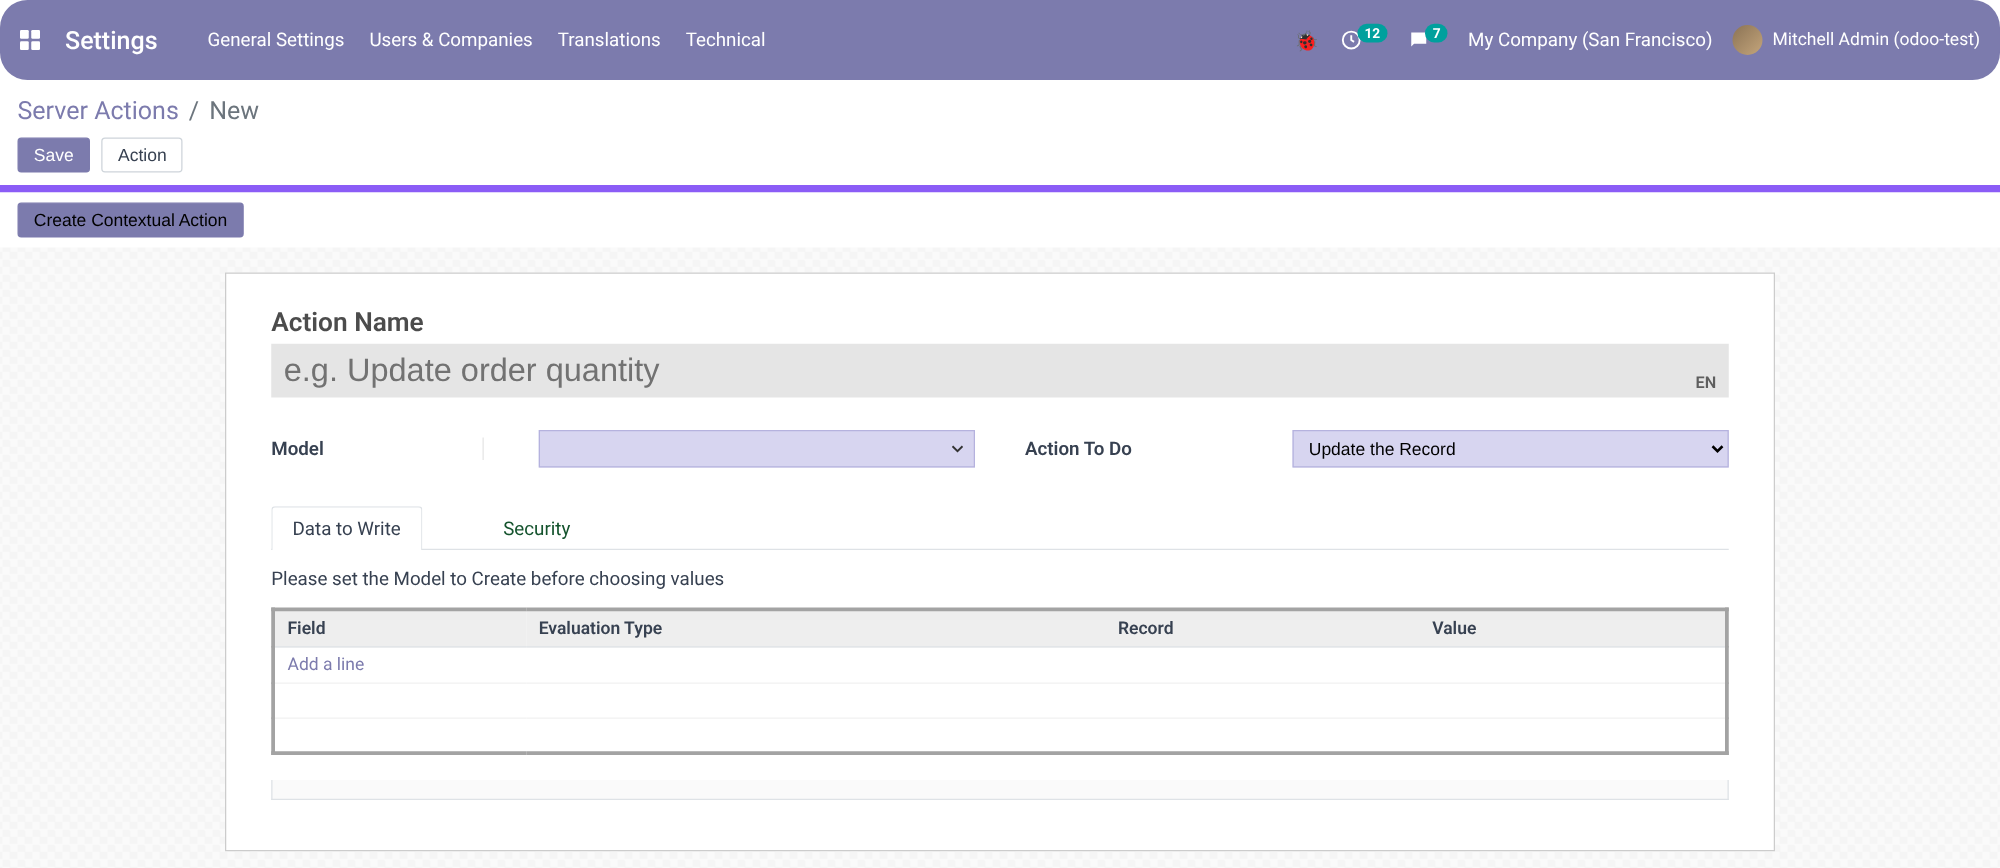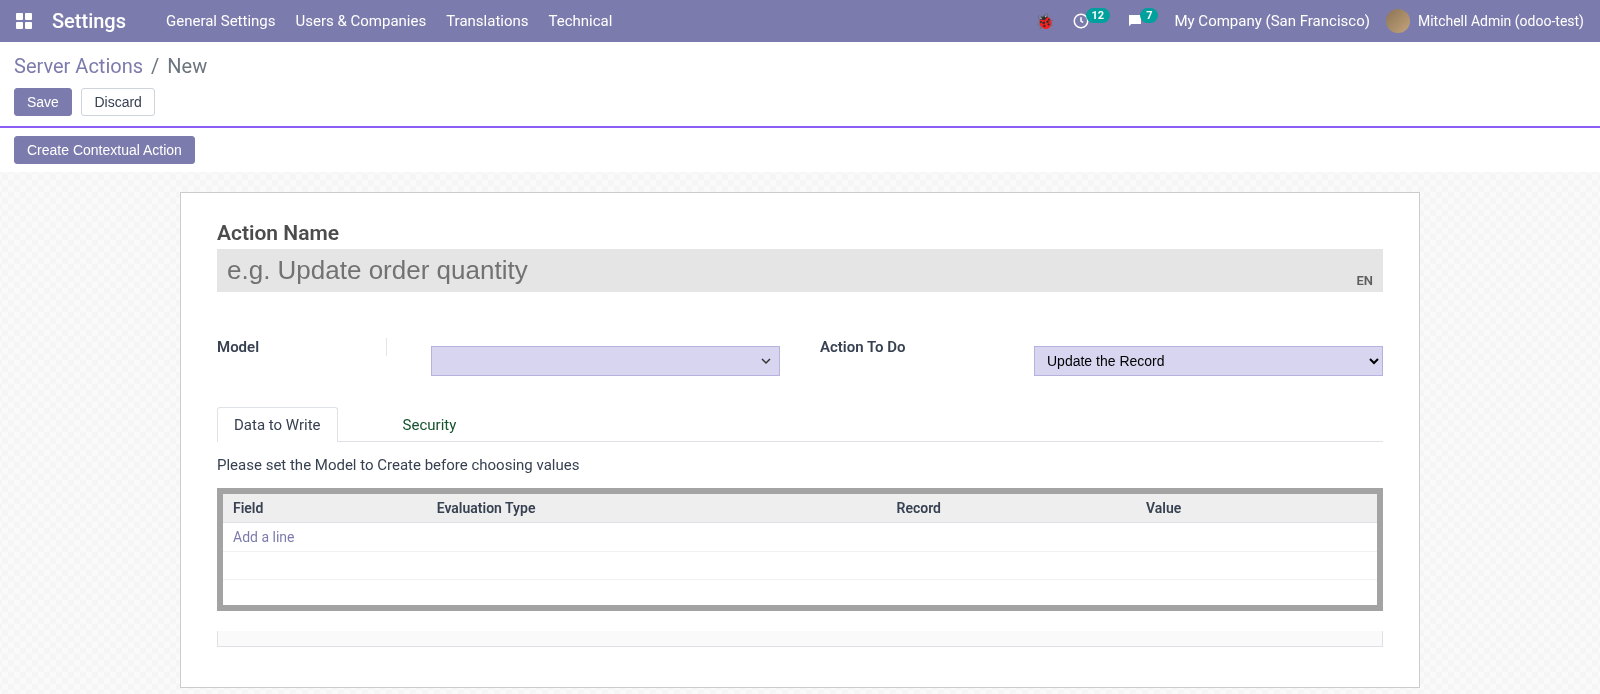--- a/index.html
+++ b/index.html
@@ -1,66 +1,66 @@
 <!DOCTYPE html>
 <html><head>
 <meta charset="utf-8">
 <style>
 * { box-sizing: border-box; margin: 0; padding: 0; }
 body { font-family: -apple-system, BlinkMacSystemFont, "Segoe UI", Roboto, sans-serif; background: #fff; font-size: 14px; color: #374151; }
 
-.topbar { background: #7c7bad; height: 42px; display: flex; align-items: center; padding: 0 16px; color: #fff; }
+.topbar { background: #7c7bad; height: 64px; display: flex; align-items: center; padding: 0 16px; color: #fff; border-radius: 22px; }
 .apps-icon { display: grid; grid-template-columns: 1fr 1fr; grid-template-rows: 1fr 1fr; gap: 2px; width: 16px; height: 16px; cursor: pointer; margin-right: 20px; }
 .apps-icon span { background: #fff; border-radius: 1px; }
 .app-title { font-size: 20px; font-weight: 500; margin-right: 40px; }
 .nav-menu { display: flex; gap: 20px; }
 .nav-menu a { color: #fff; text-decoration: none; font-size: 15px; }
 .topbar-right { margin-left: auto; display: flex; align-items: center; gap: 16px; }
 .bug-icon { font-size: 16px; cursor: pointer; }
 .badge-wrapper { position: relative; cursor: pointer; display: flex; align-items: center; text-align: right; }
 .badge { background: #00a09d; color: #fff; font-size: 11px; font-weight: bold; padding: 1px 6px; border-radius: 10px; margin-left: -4px; position: relative; top: -6px; }
 .company { font-size: 15px; cursor: pointer; }
 .user-section { display: flex; align-items: center; gap: 8px; cursor: pointer; }
 .avatar { width: 24px; height: 24px; border-radius: 50%; background: linear-gradient(135deg, #8b7355, #c4a57b); }
 
-.breadcrumb-bar { border-bottom: 2px solid #8b5cf6; padding: 12px 14px 10px; background: #fff; }
+.breadcrumb-bar { border-bottom: 6px solid #8b5cf6; padding: 12px 14px 10px; background: #fff; }
 .breadcrumb { font-size: 20px; margin-bottom: 10px; display: flex; align-items: center; gap: 8px; }
 .breadcrumb a { color: #7c7bad; text-decoration: none; }
 .breadcrumb .sep { color: #6c757d; }
 .breadcrumb .current { color: #6c757d; }
 .btn { padding: 5px 12px; border-radius: 3px; font-size: 14px; cursor: pointer; border: 1px solid transparent; }
 .btn-primary { background: #7c7bad; color: #fff; border-color: #7c7bad; }
 .btn-secondary { background: #fff; color: #374151; border: 1px solid #ced4da; }
 
 .action-bar { padding: 8px 14px; background: #fff; }
-.action-bar .btn { background: #7c7bad; color: #ffffff; border-color: #7c7bad; text-align: right; }
+.action-bar .btn { background: #7c7bad; color: #000000; border-color: #7c7bad; text-align: right; }
 
 .content-bg { background: repeating-conic-gradient(#f5f5f5 0% 25%, #fafafa 0% 50%) 50% / 12px 12px; padding: 20px 0 40px; min-height: 520px; }
 .form-sheet { background: #fff; max-width: 1240px; margin: 0 auto; border: 1px solid #ccc; padding: 28px 36px 40px; }
 
 .field-label { font-size: 21px; font-weight: 600; color: #4c4c4c; margin-bottom: 4px; display: block; }
 .big-input-wrap { position: relative; margin-bottom: 26px; }
 .big-input { width: 100%; font-size: 26px; padding: 6px 10px; border: none; background: #e5e5e5; color: #374151; outline: none; }
 .big-input::placeholder { color: #5e5e5e; opacity: 0.85; }
 .lang-badge { position: absolute; right: 10px; top: 24px; font-size: 13px; font-weight: 600; color: #5e5e5e; }
 
 .two-col { display: flex; gap: 40px; margin-bottom: 30px; }
 .col { flex: 1; display: flex; align-items: center; gap: 32px; }
 .col-label { width: 170px; font-size: 15px; font-weight: 600; border-right: 1px solid #e5e5e5; padding-right: 10px; }
-.col-input { flex: 1; padding-left: 12px; margin-top: 28px; }
+.col-input { flex: 1; padding-left: 12px; }
 .m2o { width: 100%; background: #d7d5f0; border: 1px solid #b5b2de; height: 30px; display: flex; align-items: center; justify-content: flex-end; padding: 0 8px; cursor: pointer; }
 .select { width: 100%; background: #d7d5f0; border: 1px solid #b5b2de; height: 30px; padding: 0 8px; font-size: 14px; cursor: pointer; }
 
 .tabs { display: flex; border-bottom: 1px solid #dee2e6; gap: 48px; }
 .tab { padding: 8px 16px; font-size: 15px; cursor: pointer; border: 1px solid transparent; border-bottom: none; position: relative; top: 1px; }
 .tab.active { border-color: #dee2e6; background: #fff; color: #374151; border-radius: 3px 3px 0 0; }
 .tab.inactive { color: #14532d; }
 
 .hint-text { font-size: 15px; padding: 14px 0; }
-.data-table { width: 100%; border-collapse: collapse; border: 6px solid #a3a3a3; }
+.data-table { width: 100%; border-collapse: collapse; border: 3px solid #a3a3a3; }
 .data-table th { text-align: left; background: #eeeeee; font-weight: 600; font-size: 14px; padding: 6px 10px; border-bottom: 1px solid #dee2e6; }
 .data-table td { padding: 6px 10px; border-bottom: 1px solid #f1f1f1; }
 .add-line { color: #7c7bad; cursor: pointer; font-size: 14px; }
 .empty-row td { height: 28px; }
 .gap { height: 20px; }
 .footer-row { height: 16px; border: 1px solid #dee2e6; border-top: none; background: #fafafa; }
 
 svg.caret { width: 10px; height: 10px; }
 </style>
 </head>
@@ -103,21 +103,21 @@
   </div>
 </div>
 
 <div class="breadcrumb-bar">
   <div class="breadcrumb">
     <a href="#">Server Actions</a>
     <span class="sep">/</span>
     <span class="current">New</span>
   </div>
   <button class="btn btn-primary">Save</button>
-  <button class="btn btn-secondary" style="margin-left:6px;">Discard</button>
+  <button class="btn btn-secondary" style="margin-left:6px;">Action</button>
 </div>
 
 <div class="action-bar">
   <button class="btn">Create Contextual Action</button>
 </div>
 
 <div class="content-bg">
   <div class="form-sheet">
 
     <label class="field-label">Action Name</label>

